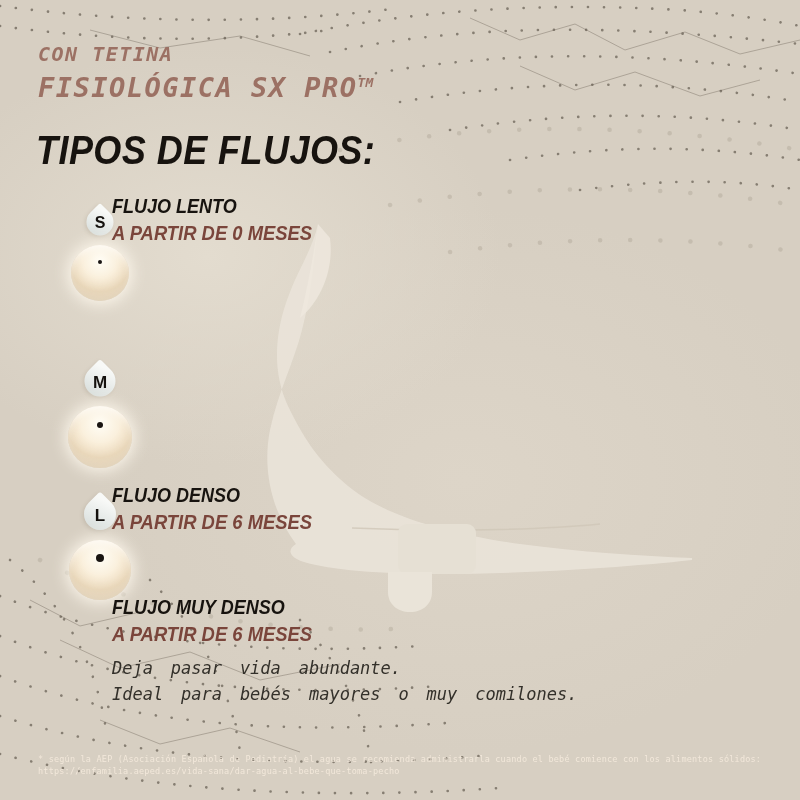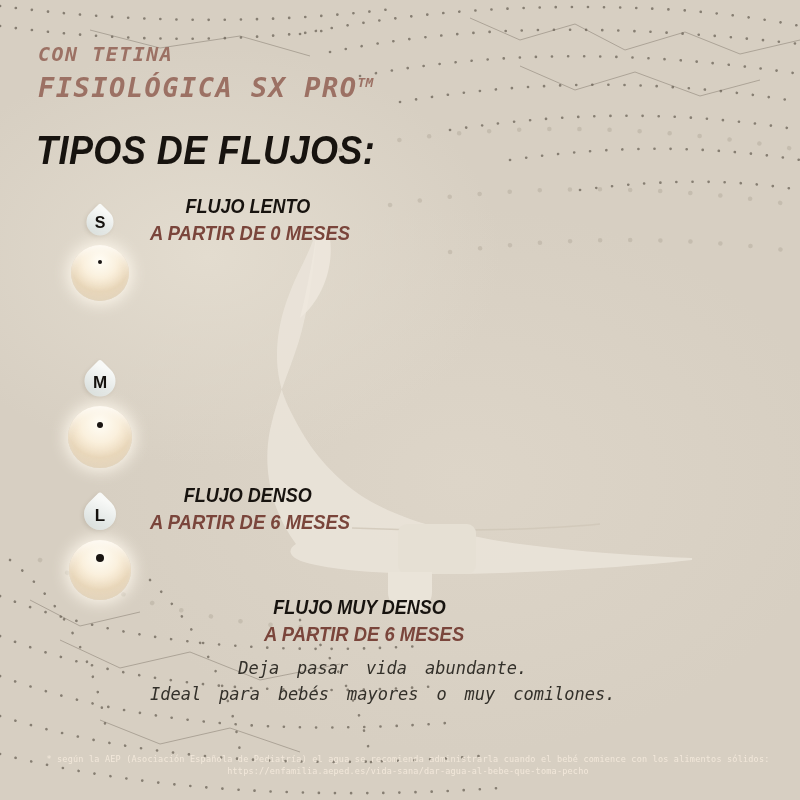--- a/index.html
+++ b/index.html
@@ -5,21 +5,21 @@
   html,body{margin:0;padding:0;}
   .page{
     position:relative;width:800px;height:800px;overflow:hidden;
     background:
       radial-gradient(ellipse 420px 300px at 26% 32%, #e3dccf 0%, rgba(227,220,207,0) 70%),
       radial-gradient(ellipse 520px 380px at 58% 60%, #ddd5c8 0%, rgba(221,213,200,0) 72%),
       #d7cfc2;
     font-family:"Liberation Sans",sans-serif;
   }
   svg.layer{position:absolute;left:0;top:0;}
-  .content{position:absolute;inset:0;text-align:center;}
+  .content{position:absolute;inset:0;}
 
   
   .kicker{
     position:absolute;left:38px;top:42px;
     font-family:"DejaVu Sans Mono",monospace;font-style:italic;font-weight:700;
     font-size:20px;letter-spacing:1.5px;color:#9c7164;
   }
   .product{
     position:absolute;left:38px;top:72px;
     font-family:"DejaVu Sans Mono",monospace;font-style:italic;font-weight:700;
@@ -31,21 +31,21 @@
     font-style:italic;font-weight:700;font-size:40px;color:#17130f;
     transform:scaleX(0.9);transform-origin:left center;letter-spacing:0.5px;
   }
 
   
   .section{position:absolute;left:64px;}
   .sec-1{top:195px;}
   .sec-2{top:352px;}
   .sec-3{top:484px;}
   .sec-4{top:596px;}
-  .sec-text{margin-left:86px;}
+  .sec-text{margin-left:48px;}
   .sec-title{
     font-style:italic;font-weight:700;font-size:20px;color:#17130f;
     transform:scaleX(0.9);transform-origin:left center;white-space:nowrap;
   }
   .sec-sub{
     margin-top:4px;font-style:italic;font-weight:700;font-size:20px;color:#7a453b;
     transform:scaleX(0.92);transform-origin:left center;white-space:nowrap;
   }
   .sec-body{
     margin-top:9px;

